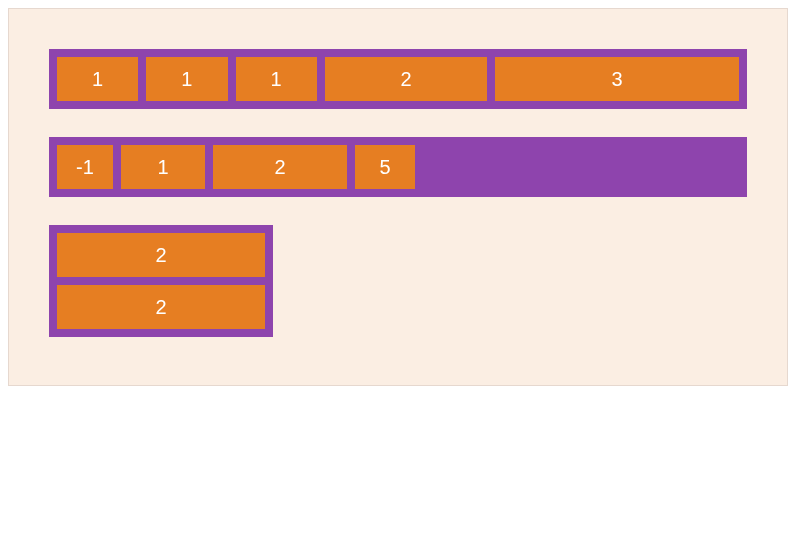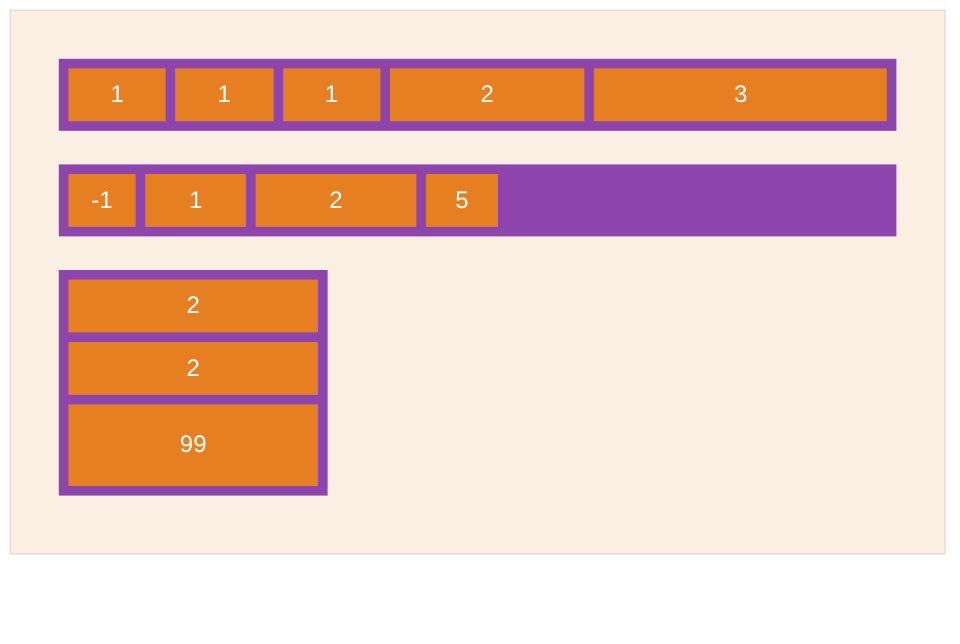--- a/index.html
+++ b/index.html
@@ -79,18 +79,15 @@
       </div>
   </div>
 
   <div class="flex-container col">
     <div class="item" style="height:44px">
         <span>2</span>
       </div>
     <div class="item" style="height:44px">
         <span>2</span>
       </div>
-    <div class="item" style="height:68px">
-        <span>99</span>
-      </div>
   </div>
 
 </div>
 
 </body></html>

